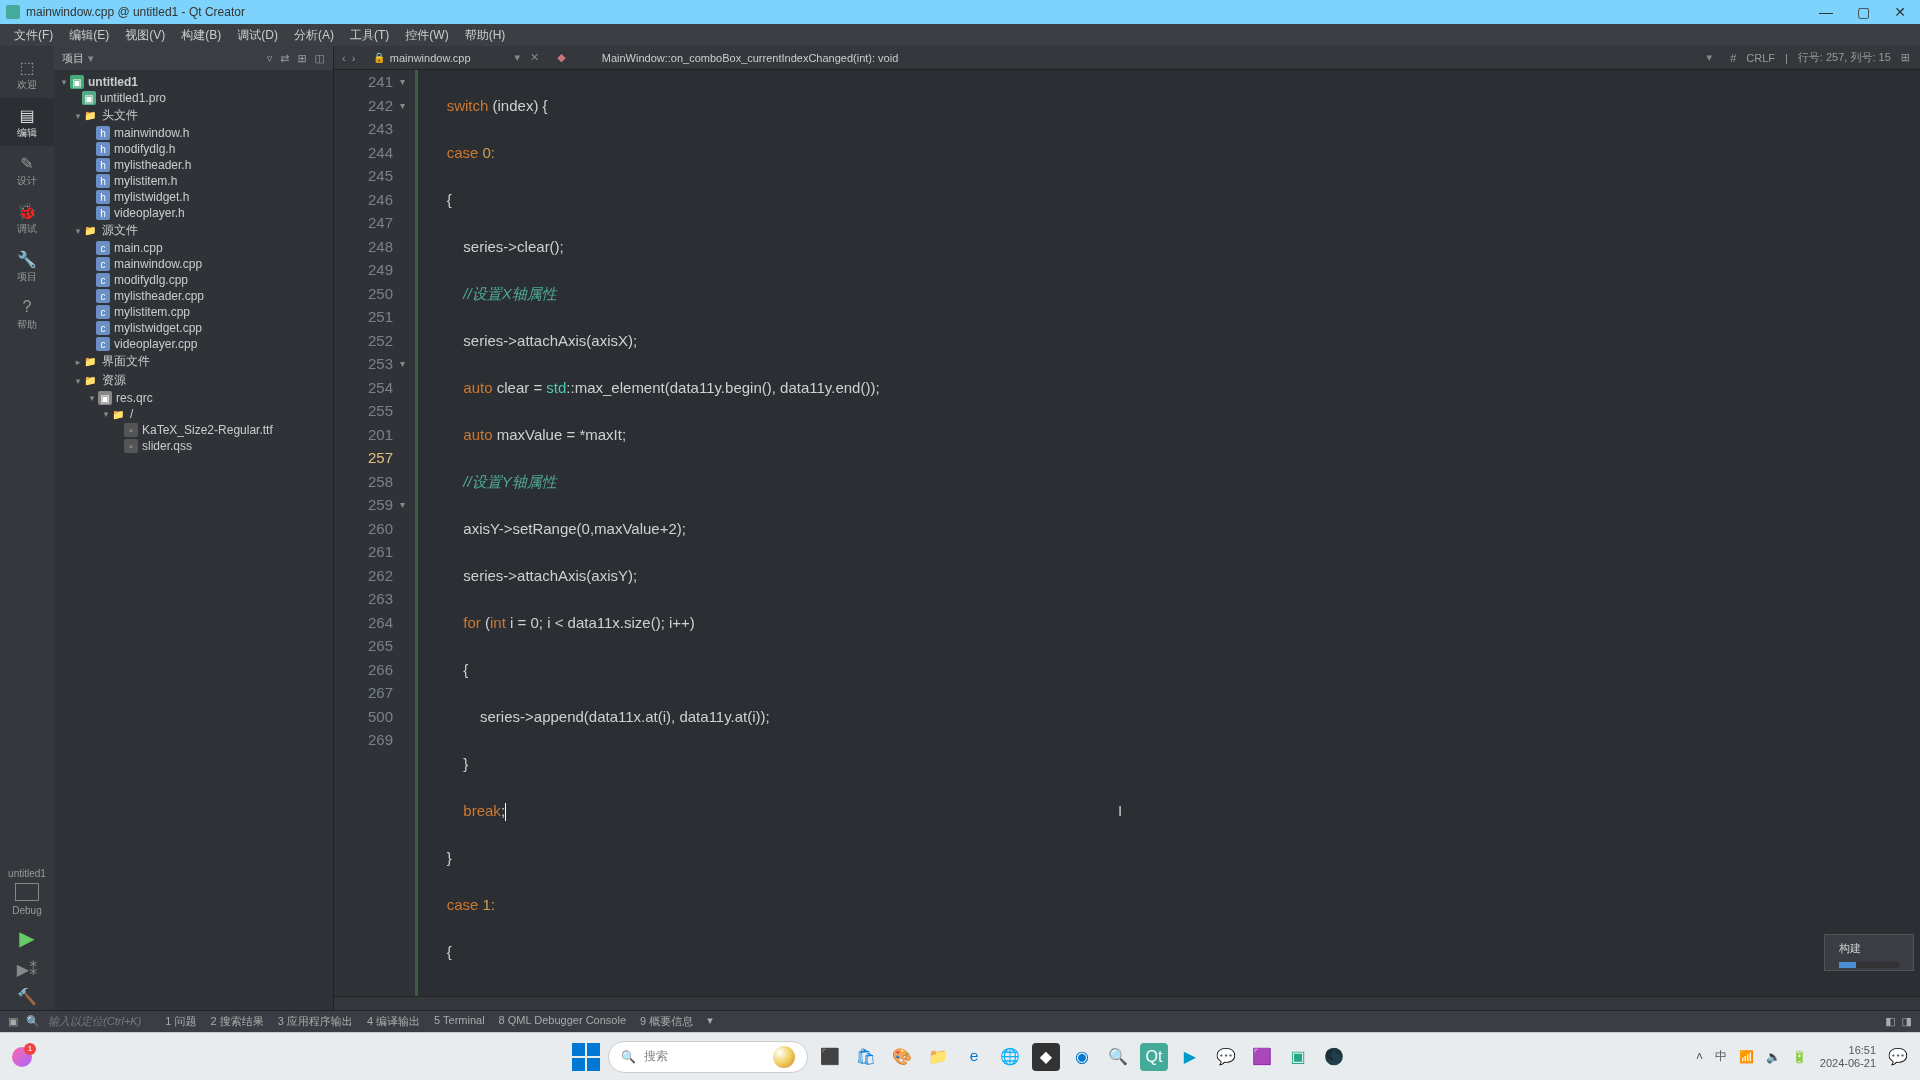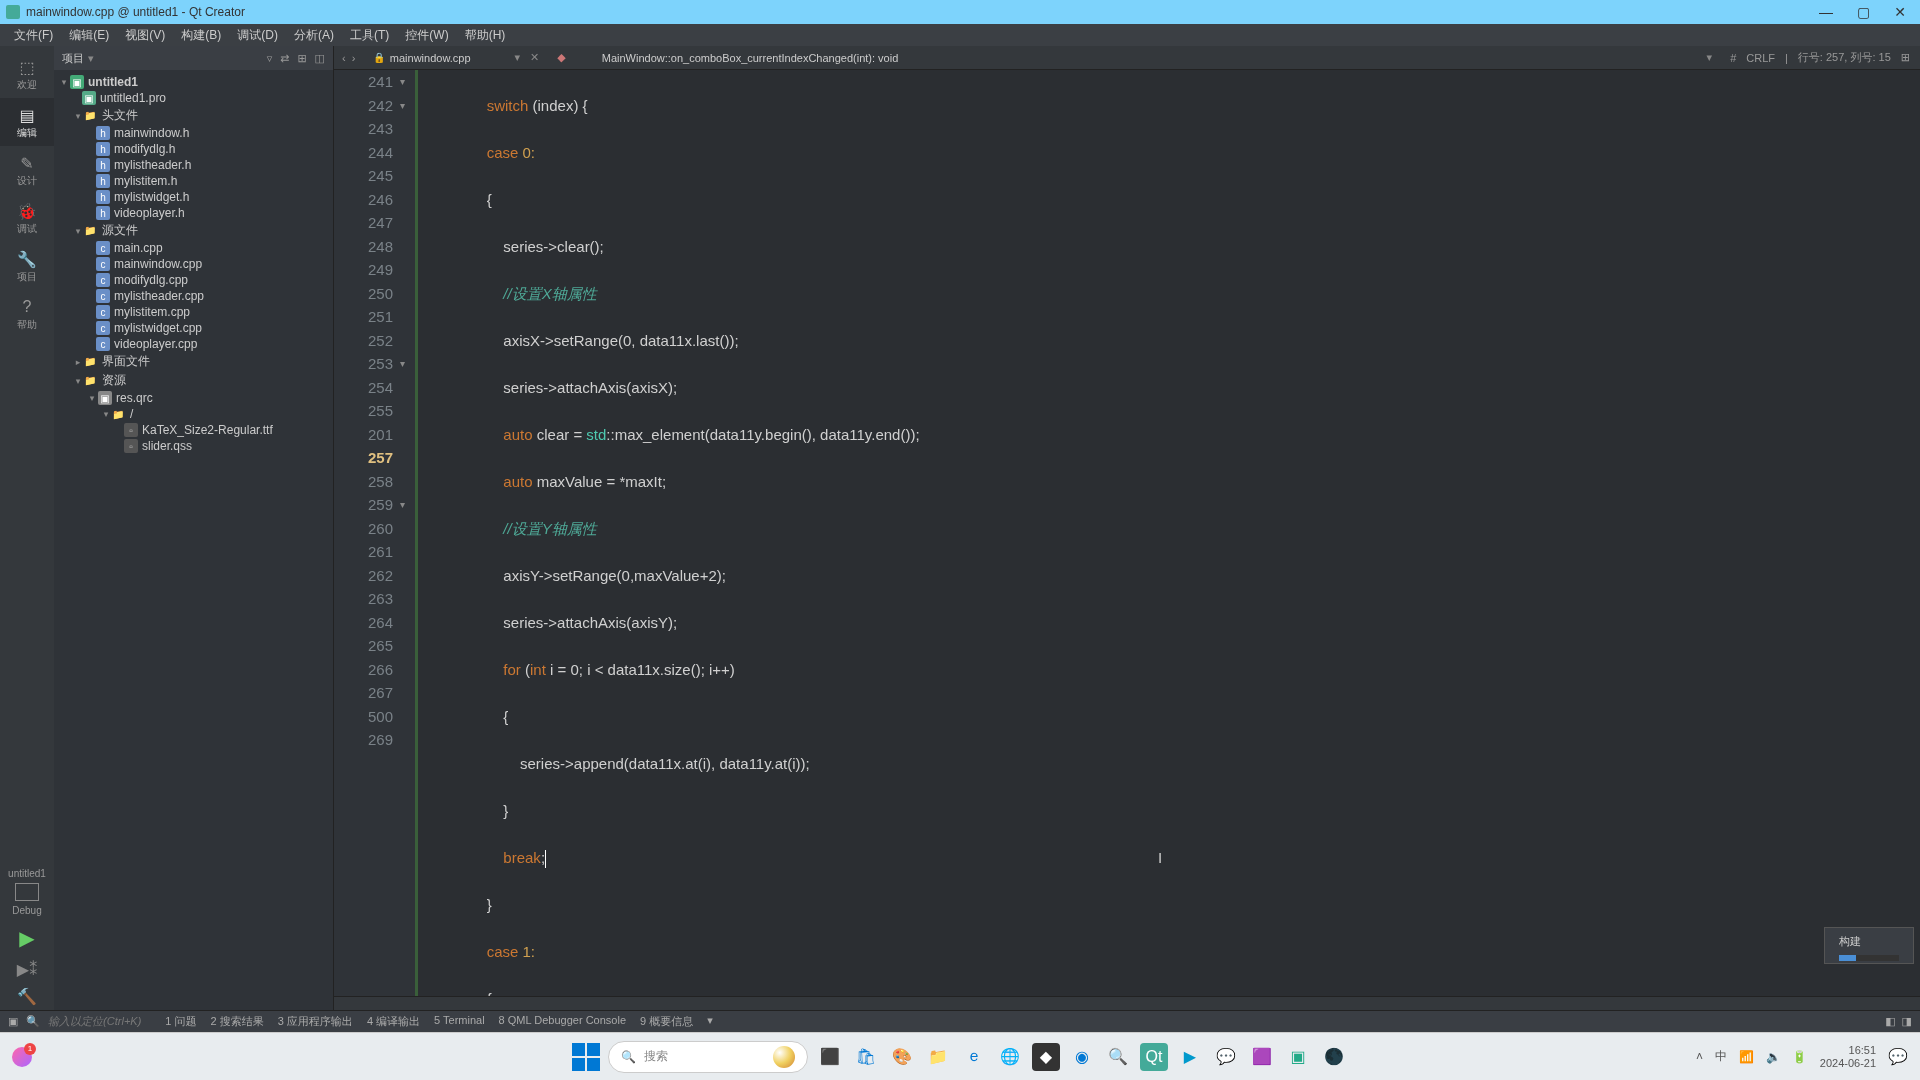--- a/index.html
+++ b/index.html
@@ -51,21 +51,21 @@
 .tab-nav { display: flex; align-items: center; gap: 6px; padding: 0 8px; color: #999; }
 .tab-file { display: flex; align-items: center; gap: 4px; padding: 0 10px; }
 .tab-file .lock { color: #999; font-size: 10px; }
 .tab-breadcrumb { flex: 1; display: flex; align-items: center; padding: 0 8px; gap: 6px; min-width: 0; }
 .tab-crumb-icon { color: #c77; }
 .tab-status { display: flex; align-items: center; gap: 10px; padding: 0 10px; color: #999; }
 
 .code-body { flex: 1; display: flex; overflow: hidden; font-family: Consolas, "Courier New", monospace; font-size: 15px; line-height: 23.5px; }
 .gutter { width: 84px; background: #2f3338; color: #7a8288; text-align: right; padding-right: 8px; border-right: 3px solid #3a5f3a; user-select: none; position: relative; }
 .gutter-line { position: relative; padding-right: 14px; }
-.gutter-line.current { color: #e0c080; font-weight: bold; }
+.gutter-line.current { color: #e0c080; font-weight: normal; }
 .fold-mark { position: absolute; right: 2px; color: #888; font-size: 10px; }
 .code { flex: 1; padding-left: 12px; overflow-x: auto; white-space: pre; color: #d0d0d0; position: relative; }
 .cursor-blink { display:inline-block; width:1px; height:18px; background:#fff; vertical-align:middle; animation: blink 1s step-end infinite; }
 @keyframes blink { 50% { opacity:0; } }
 .edit-cursor-mark { position:absolute; color:#ccc; }
 
 
 .kw   { color: #cc7832; }
 .ty   { color: #4ec9b0; }
 .num  { color: #d0a050; }
@@ -75,21 +75,21 @@
 .editor-scroll { height: 14px; background: #34383c; border-top: 1px solid #222; }
 
 
 .locator-bar { height: 22px; background: #3a3e44; display: flex; align-items: center; font-size: 11px; color: #aaa; border-top: 1px solid #222; }
 .locator-left { display: flex; align-items: center; gap: 8px; padding: 0 8px; }
 .locator-search { color: #777; font-style: italic; }
 .locator-panes { display: flex; gap: 14px; padding-left: 16px; }
 .locator-right { margin-left: auto; display: flex; gap: 6px; padding-right: 8px; }
 
 
-.build-ind { position: absolute; right: 6px; bottom: 32px; background: #3a3e44; padding: 2px 14px; font-size: 11px; color: #ccc; border: 1px solid #555; }
+.build-ind { position: absolute; right: 6px; bottom: 25px; background: #3a3e44; padding: 2px 14px; font-size: 11px; color: #ccc; border: 1px solid #555; }
 .build-prog { width: 60px; height: 6px; background: #333; margin-top: 2px; }
 .build-prog-fill { width: 28%; height: 100%; background: #4a8fd6; }
 
 
 .taskbar { height: 48px; background: #e8ecef; display: flex; align-items: center; padding: 0 12px; font-size: 12px; color: #333; border-top: 1px solid #ccc; position: relative; }
 .taskbar-left { display: flex; align-items: center; gap: 4px; }
 .copilot-ic { width: 20px; height: 20px; border-radius: 50%; background: linear-gradient(135deg,#f6a,#a6f); position: relative; }
 .copilot-badge { position:absolute; top:-4px; right:-4px; width:12px; height:12px; background:#e44; color:#fff; font-size:8px; border-radius:50%; display:flex; align-items:center; justify-content:center; }
 .taskbar-center { position: absolute; left: 50%; transform: translateX(-50%); display: flex; align-items: center; gap: 8px; }
 .win-start { width: 28px; height: 28px; display: grid; grid-template: 1fr 1fr / 1fr 1fr; gap: 2px; }
@@ -299,21 +299,21 @@
       </div>
       <div class="tab-status">
         <span>#</span>
         <span>CRLF</span>
         <span>|</span>
         <span>行号: 257, 列号: 15</span>
         <span>⊞</span>
       </div>
     </div>
 
-    <div class="code-body" style="position:relative;gap:40px;">
+    <div class="code-body" style="position:relative;">
       <div class="gutter">
         <div class="gutter-line"><span>241</span><span class="fold-mark">▾</span></div>
         <div class="gutter-line"><span>242</span><span class="fold-mark">▾</span></div>
         <div class="gutter-line"><span>243</span></div>
         <div class="gutter-line"><span>244</span></div>
         <div class="gutter-line"><span>245</span></div>
         <div class="gutter-line"><span>246</span></div>
         <div class="gutter-line"><span>247</span></div>
         <div class="gutter-line"><span>248</span></div>
         <div class="gutter-line"><span>249</span></div>
@@ -337,21 +337,20 @@
         <div class="gutter-line"><span>267</span></div>
         <div class="gutter-line"><span>500</span></div>
         <div class="gutter-line"><span>269</span></div>
       </div>
       <div class="code">
 <div>    <span class="kw">switch</span> <span>(index) {</span></div>
 <div>    <span class="kw">case</span><span class="num"> 0:</span></div>
 <div>    <span>{</span></div>
 <div>        <span>series-&gt;clear();</span></div>
 <div>        <span class="cm">//设置X轴属性</span></div>
-<div>        <span>axisX-&gt;setRange(0, data11x.last());</span></div>
 <div>        <span>series-&gt;attachAxis(axisX);</span></div>
 <div>        <span class="kw">auto</span><span> clear = </span><span class="ty">std</span><span>::max_element(data11y.begin(), data11y.end());</span></div>
 <div>        <span class="kw">auto</span><span> maxValue = *maxIt;</span></div>
 <div>        <span class="cm">//设置Y轴属性</span></div>
 <div>        <span>axisY-&gt;setRange(0,maxValue+2);</span></div>
 <div>        <span>series-&gt;attachAxis(axisY);</span></div>
 <div>        <span class="kw">for</span> (<span class="kw">int</span><span> i = 0; i &lt; data11x.size(); i++)</span></div>
 <div>        <span>{</span></div>
 <div>            <span>series-&gt;append(data11x.at(i), data11y.at(i));</span></div>
 <div>        <span>}</span></div>

